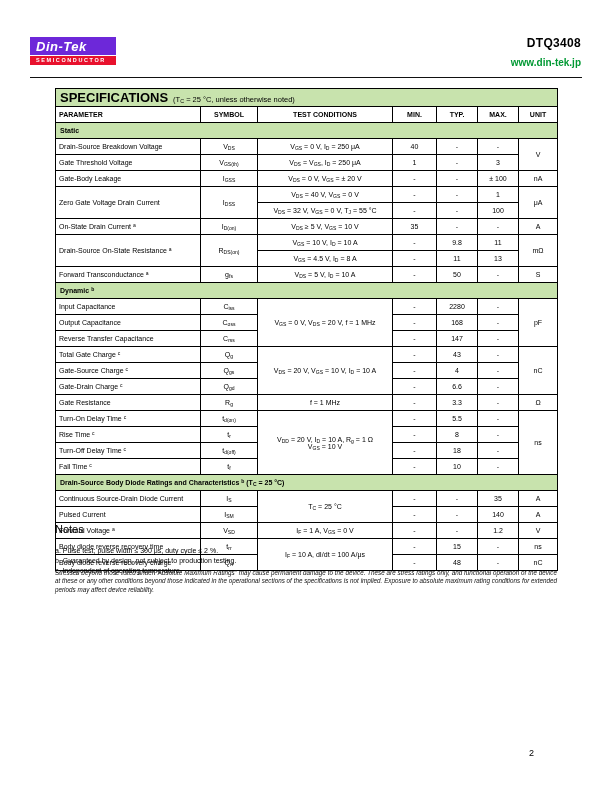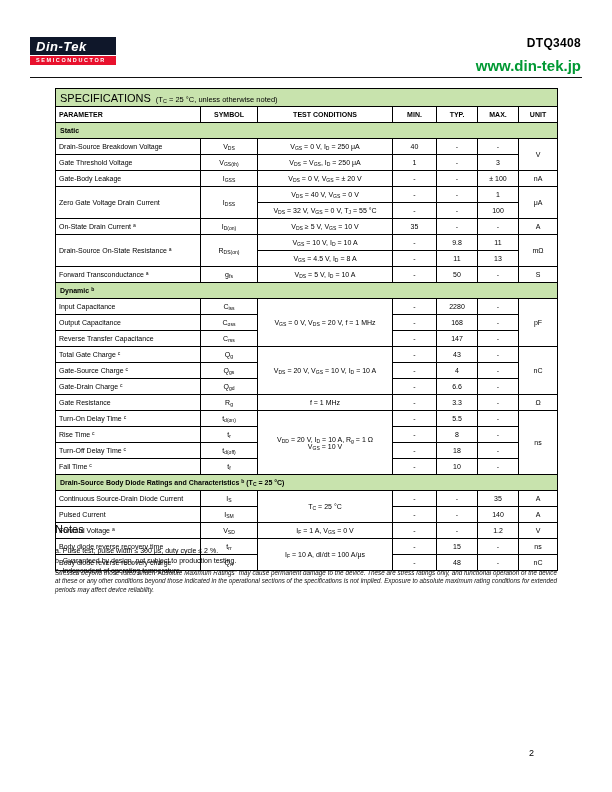--- a/index.html
+++ b/index.html
@@ -6,43 +6,43 @@
   body {
     width:612px; height:792px; background:#ffffff; position:relative;
     font-family:"Liberation Sans", sans-serif; color:#000; overflow:hidden;
   }
   sub { font-size:0.72em; vertical-align:-0.25em; line-height:0; }
   sup { font-size:0.72em; vertical-align:0.35em; line-height:0; }
 
   
   .logo { position:absolute; left:30px; top:37px; width:86px; }
   .logo-main {
-    background:#0f172a; color:#fff; font-weight:bold; font-style:italic;
+    background:#6d28d9; color:#fff; font-weight:bold; font-style:italic;
     font-size:13px; line-height:17px; padding:1px 6px 0; letter-spacing:0.5px;
   }
   .logo-sub {
     background:#e8112d; color:#fff; font-size:5.5px; font-weight:bold;
     letter-spacing:1.6px; padding:1px 6px 2px; margin-top:1px;
   }
   .part-number { position:absolute; right:31px; top:36px; font-size:12px; font-weight:bold; letter-spacing:0.3px; }
-  .website { position:absolute; right:31px; top:57px; font-size:15px; font-weight:bold; color:#009933; text-decoration:none; }
+  .website { position:absolute; right:31px; top:57px; font-size:10px; font-weight:bold; color:#009933; text-decoration:none; }
   .header-rule { position:absolute; left:30px; top:77px; width:552px; border-top:1.6px solid #111; }
 
   
   table.spec {
     position:absolute; left:55px; top:88px; width:502px;
     border-collapse:collapse; table-layout:fixed; font-size:7px;
   }
   .spec td, .spec th { border:1px solid #000; padding:1px 3px; height:13px; vertical-align:middle; overflow:hidden; }
   .spec th { font-weight:bold; text-align:center; background:#fff; }
   .spec th.al { text-align:left; }
   .spec td.param { text-align:left; }
   .spec td.c { text-align:center; }
   .spec .title-bar { background:#c8e3ad; height:15px; padding-left:4px; }
-  .spec .title-bar .t1 { font-weight:normal; font-size:11px; }
+  .spec .title-bar .t1 { font-weight:bold; font-size:13px; }
   .spec .title-bar .t2 { font-size:7.5px; margin-left:3px; }
   .spec tr.section td { background:#c8e3ad; font-weight:bold; text-align:left; padding-left:4px; }
 
   
   .notes { position:absolute; left:55px; top:524px; font-size:7px; line-height:10px; }
   .notes-title { font-weight:normal; font-size:11px; margin-bottom:12px; }
 
   
   .disclaimer {
     position:absolute; left:55px; top:569px; width:502px;

